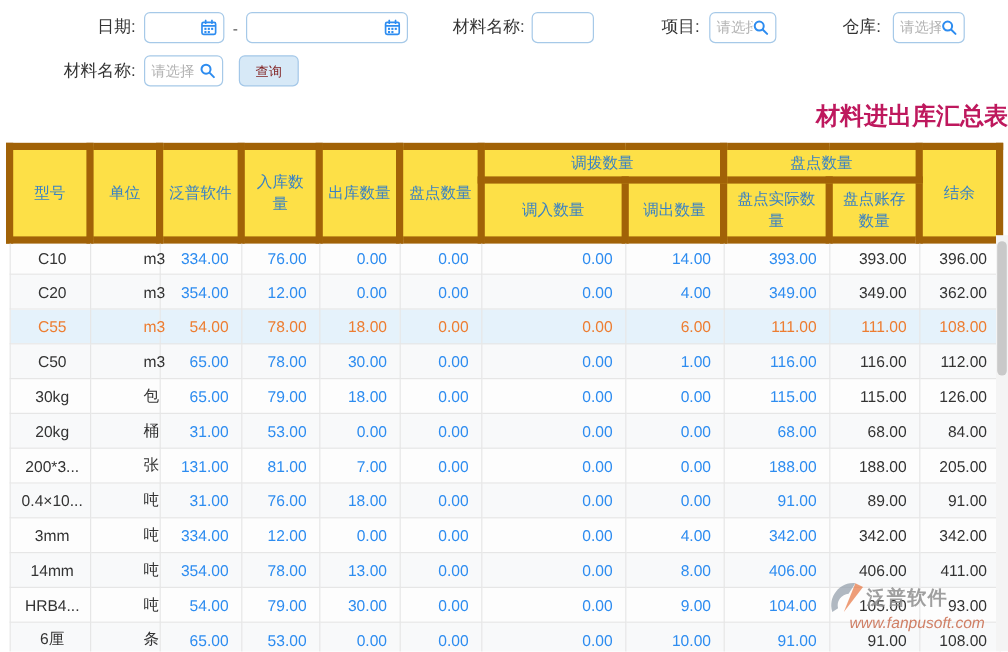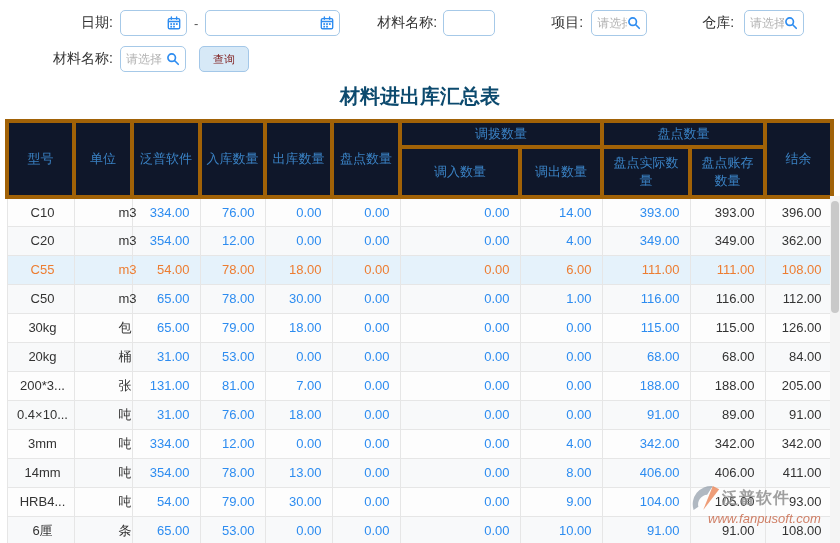--- a/index.html
+++ b/index.html
@@ -23,29 +23,29 @@
   .sel { cursor: pointer; }
   .sel .ph { flex: 1; font-size: 12px; color:#b3b3b3; white-space: nowrap; overflow: hidden; }
   .dash { color:#555; margin: 0 7px; font-size: 13px; }
   .icon-cal, .icon-mag { flex: none; display: inline-flex; margin-left: auto; }
   .btn-query {
     margin-left: 13px; height: 26px; padding: 0 13px; font-size: 11px;
     background:#d7e9f7; color:#7f1d1d; border: 1px solid #a3c7e8; border-radius: 5px; cursor: pointer;
   }
 
   
-  .page-title { text-align: center; font-size: 20px; font-weight: bold; color:#0c4a6e; margin: 9px 0 11px; }
+  .page-title { text-align: right; font-size: 20px; font-weight: bold; color:#be185d; margin: 9px 0 11px; }
 
   
   .table-wrap { position: absolute; left: 5px; top: 119px; width: 825px; }
   table { border-collapse: collapse; table-layout: fixed; width: 825px;
     border: 1px solid #a9cfeb; border-top: 2px solid #5b9bd5; }
   thead th {
-    background:#0f172a; color:#3a82c4; font-size: 13px; font-weight: normal;
-    border: 4px solid #a16207; text-align: center; padding: 2px 4px; line-height: 1.35;
+    background:#fde047; color:#3a82c4; font-size: 13px; font-weight: normal;
+    border: 6px solid #a16207; text-align: center; padding: 2px 4px; line-height: 1.35;
   }
   thead tr.grp th { height: 26px; }
   thead tr.sub th, thead th[rowspan] { height: 50px; }
   tbody td {
     height: 29px; font-size: 13px; border: 1px solid #e6e6e6; border-top: none;
     padding: 0 4px; background:#fdfdfd; color:#333;
   }
   tbody tr.alt td { background:#f8f9fa; }
   tbody tr.hl td { background:#e5f2fb !important; color:#ed7d31 !important; }
   td.left { text-align: center; padding-left: 8px; white-space: nowrap; overflow: hidden; }

